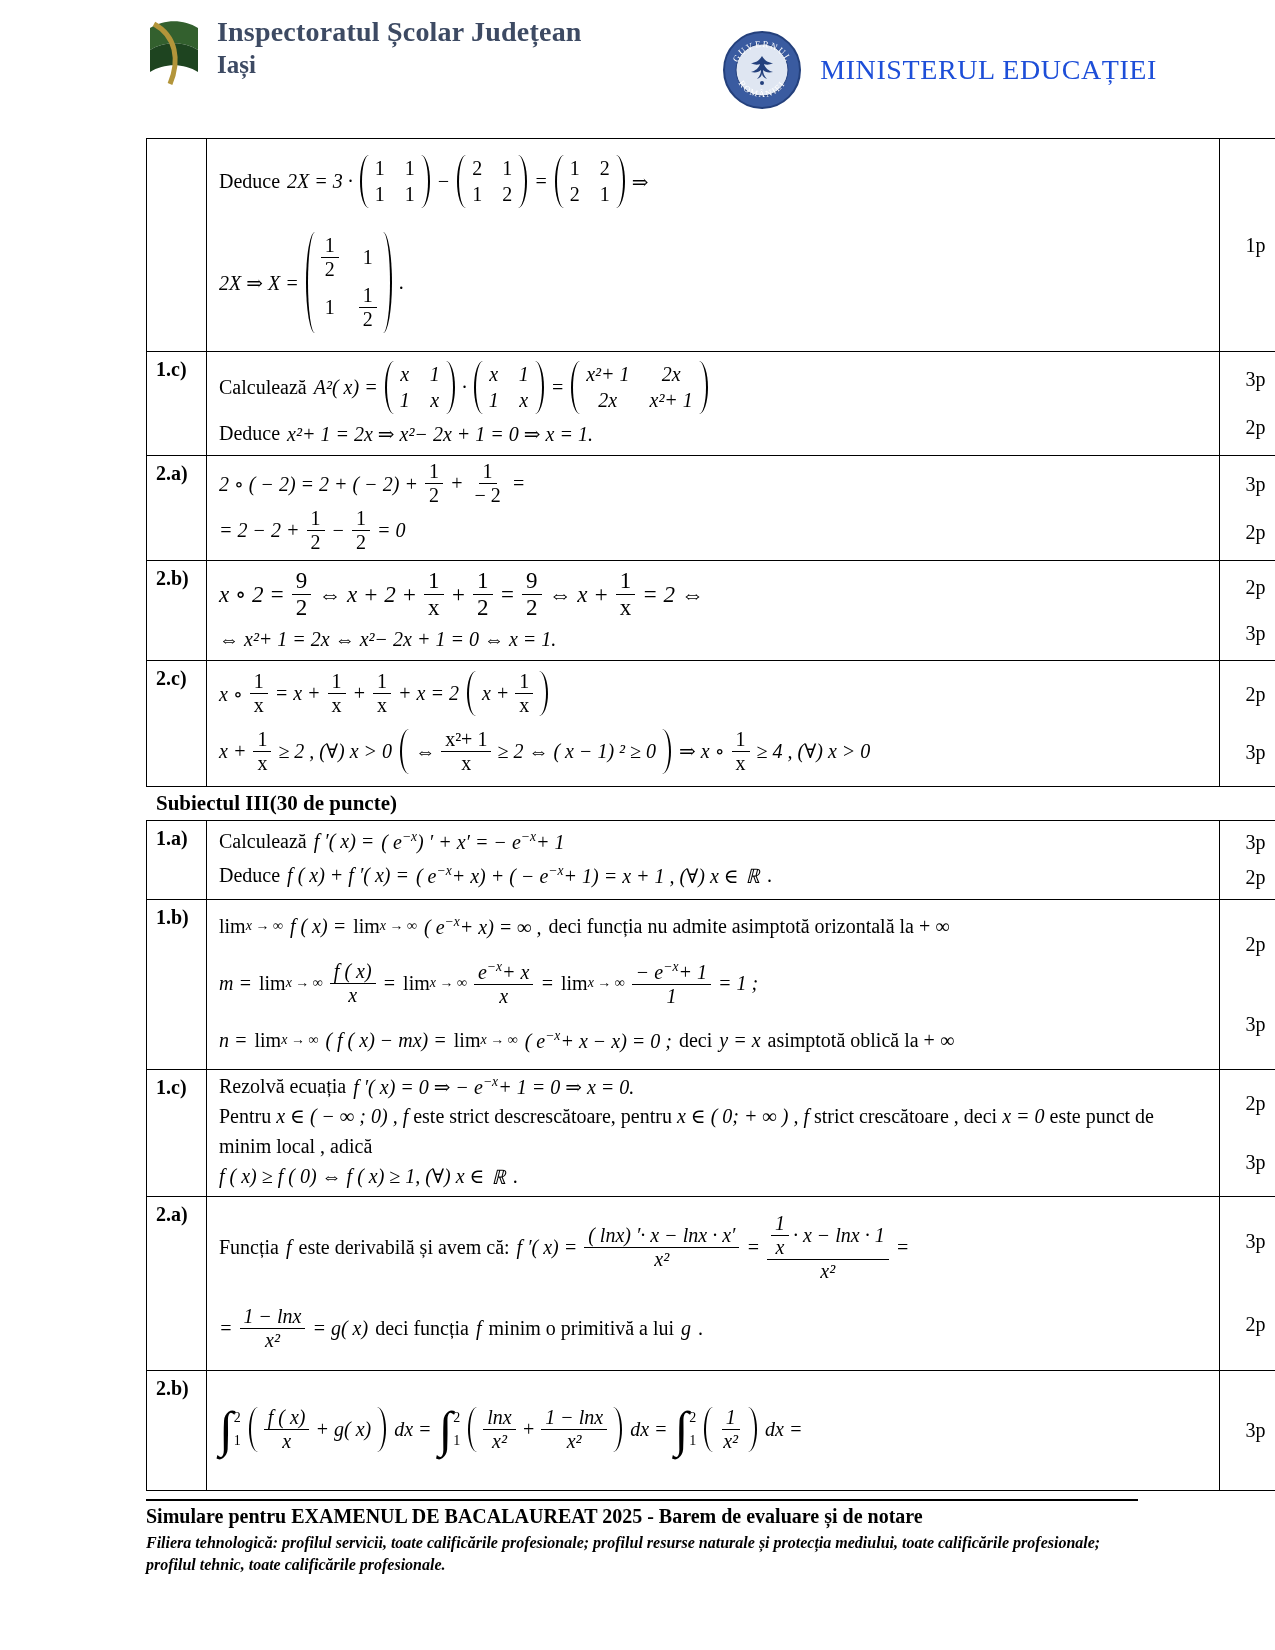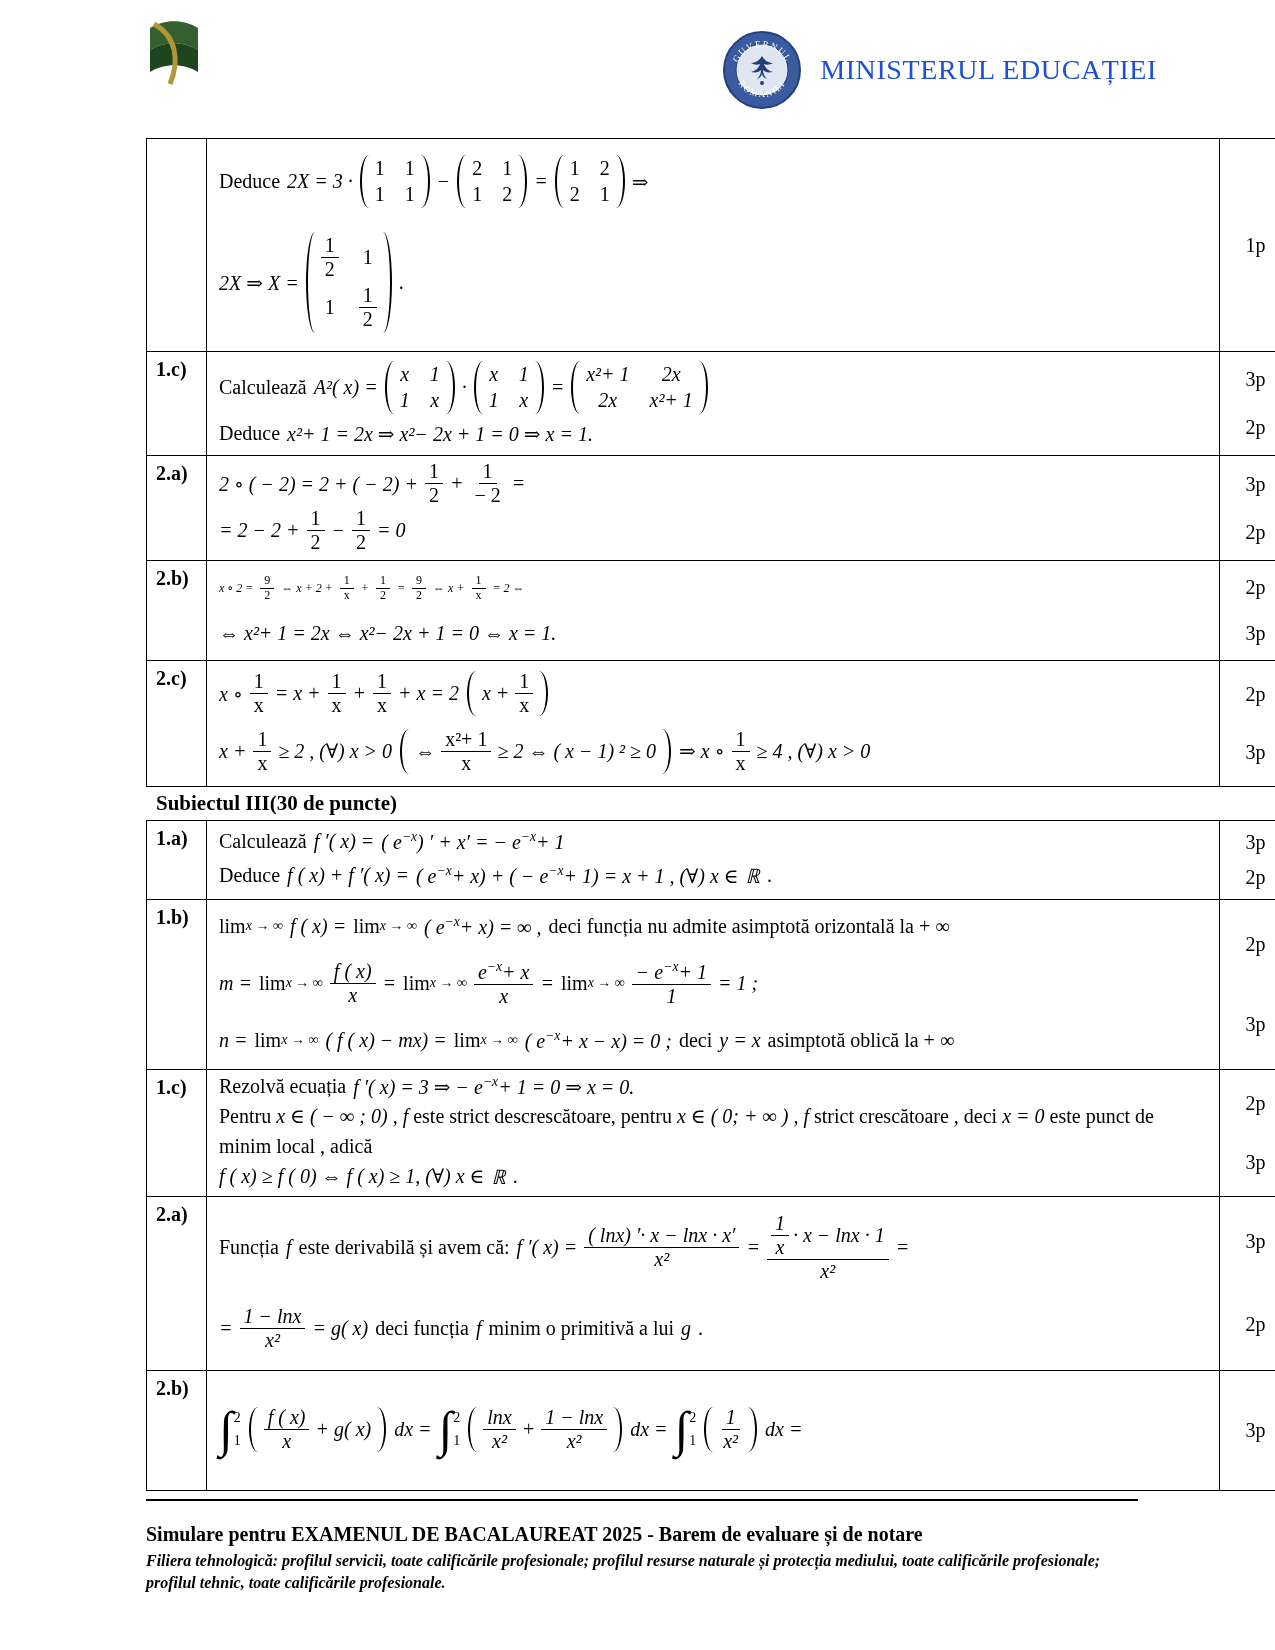--- a/index.html
+++ b/index.html
@@ -21,21 +21,21 @@
   .trow + .trow { border-top:1px solid #000; }
   .cl { border-right:1px solid #000; font-weight:bold; padding:6px 2px 2px 9px; }
   .cc { padding:4px 12px 6px 12px; display:flex; flex-direction:column; justify-content:space-around; }
   .cp { border-left:1px solid #000; font-weight:normal; padding:4px 0 4px 10px; display:flex; flex-direction:column; justify-content:space-around; align-items:center; }
 
   .fl { display:flex; align-items:center; flex-wrap:wrap; column-gap:7px; row-gap:3px; }
   .para { margin:2px 0; line-height:1.5; }
   .mt, .run { font-style:italic; }
   .run span { font-style:italic; }
   .tx { font-style:normal; }
-  .sm { font-size:12px; }
+  .sm { font-size:23px; }
 
   .fr { display:inline-flex; flex-direction:column; align-items:center; align-self:center; }
   .fr .n, .fr .d { display:flex; align-items:center; justify-content:center; gap:4px; padding:0 4px; line-height:1.15; }
   .fr .n { border-bottom:1.4px solid #000; }
 
   .mat, .grp { display:inline-flex; align-items:center; }
   .grp { gap:6px; padding:0 1px; }
   .cells { display:grid; grid-template-columns:auto auto; column-gap:20px; row-gap:3px; justify-items:center; align-items:center; padding:3px 6px; font-style:italic; }
   .cells.up { font-style:normal; }
   .pl,.pr { align-self:stretch; width:9px; margin:1px 0; }
@@ -50,36 +50,40 @@
   .isign { font-size:250%; line-height:.9; font-style:normal; }
   .ilims { display:inline-flex; flex-direction:column; justify-content:space-between; font-size:70%; font-style:normal; padding:3px 0 3px 1px; }
 
   sup.e { font-size:68%; }
 
   .band { display:flex; justify-content:flex-start; font-weight:bold; padding:4px 112px 4px 10px; font-size:21px; }
 
   .hA{min-height:212px} .h1c{min-height:104px} .h2a{min-height:104px} .h2b{min-height:100px} .h2c{min-height:126px}
   .g1a{min-height:78px} .g1b{min-height:170px} .g1c{min-height:124px} .g2a{min-height:174px} .g2b{min-height:120px}
 
-  .foot { margin:8px 0 0 146px; width:992px; border-top:2px solid #000; padding-top:22px;font-family:Liberation Serif, serif; }
+  .foot { margin:8px 0 0 146px; width:992px; border-top:2px solid #000; padding-top:4px;font-family:Liberation Serif, serif; }
   .f1 { font-weight:bold; font-size:20px; }
   .f2 { font-weight:bold; font-style:italic; font-size:16px; line-height:1.4; margin-top:4px; }
 </style>
 </head>
 <body>
 
 <div class="page">
 
   <header class="hdr">
     <div class="hl">
       <svg width="56" height="72" viewBox="0 0 56 72">
         <path d="M4 12 C18 3 38 3 52 12 V34 C38 25 18 25 4 34 Z" fill="#33602e"></path>
         <path d="M4 34 C18 25 38 25 52 34 V56 C38 47 18 47 4 56 Z" fill="#1e4420"></path>
         <path d="M8 8 C30 20 34 44 24 68" stroke="#b3953a" stroke-width="5" fill="none"></path>
       </svg>
+      <div class="ht">
+        <div class="h1">Inspectoratul Școlar Județean</div>
+        <div class="h2">Iași</div>
+      </div>
     </div>
     <div class="hr2">
       <svg width="80" height="80" viewBox="0 0 80 80">
         <circle cx="40" cy="40" r="38" fill="#3a5ba0"></circle>
         <circle cx="40" cy="40" r="38" fill="none" stroke="#24407c" stroke-width="2"></circle>
         <circle cx="40" cy="40" r="26" fill="#dfe6f2" stroke="#24407c" stroke-width="1"></circle>
         <defs>
           <path id="arcT" d="M 13 44 A 27 27 0 0 1 67 44" fill="none"></path>
           <path id="arcB" d="M 13 40 A 27 27 0 0 0 67 40" fill="none"></path>
         </defs>
@@ -455,21 +459,21 @@
             <span>2p</span>
             <span>3p</span>
           </div>
       </div>
 
       <div class="trow g1c">
         <div class="cl">1.c)</div>
         <div class="cc">
           <div class="fl">
             <span class="tx">Rezolvă ecuația</span>
-            <span class="run"><span>f ′( x) = 3 ⇒ − e</span><sup class="e">−x</sup><span>+ 1 = 0 ⇒ x = 0.</span></span>
+            <span class="run"><span>f ′( x) = 0 ⇒ − e</span><sup class="e">−x</sup><span>+ 1 = 0 ⇒ x = 0.</span></span>
           </div>
           <p class="para">
             <span class="tx">Pentru</span>
             <span class="mt">x ∈ ( − ∞ ; 0) ,</span>
             <span class="mt">f</span>
             <span class="tx">este strict descrescătoare, pentru</span>
             <span class="mt">x ∈ ( 0; + ∞ ) ,</span>
             <span class="mt">f</span>
             <span class="tx">strict crescătoare , deci</span>
             <span class="mt">x = 0</span>

